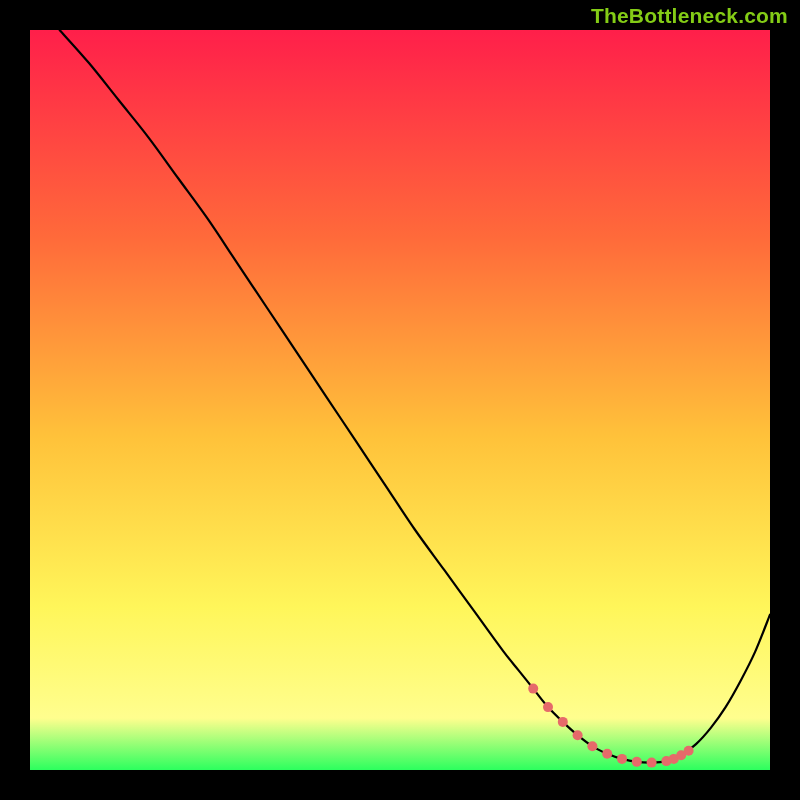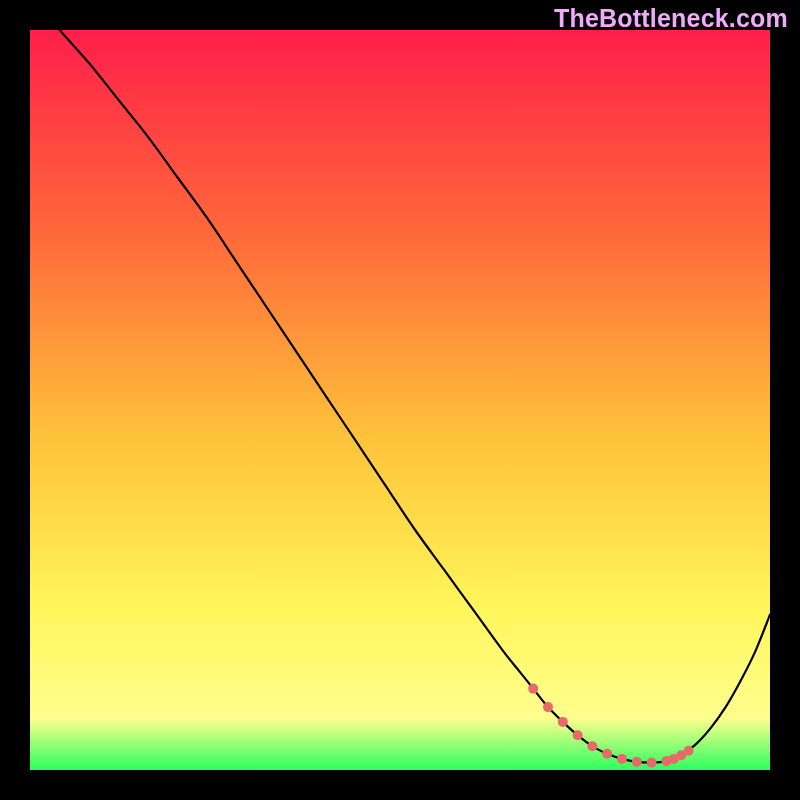--- a/index.html
+++ b/index.html
@@ -14,22 +14,22 @@
   .stage {
     position: relative;
     width: 800px;
     height: 800px;
     background: #000;
   }
   .watermark {
     position: absolute;
     top: 4px;
     right: 12px;
-    color: #f0abfc;
-    font-size: 25px;
+    color: #84cc16;
+    font-size: 21px;
     font-weight: 600;
     letter-spacing: 0.2px;
     z-index: 10;
   }
   .plot {
     position: absolute;
     left: 30px;
     top: 30px;
     width: 740px;
     height: 740px;

